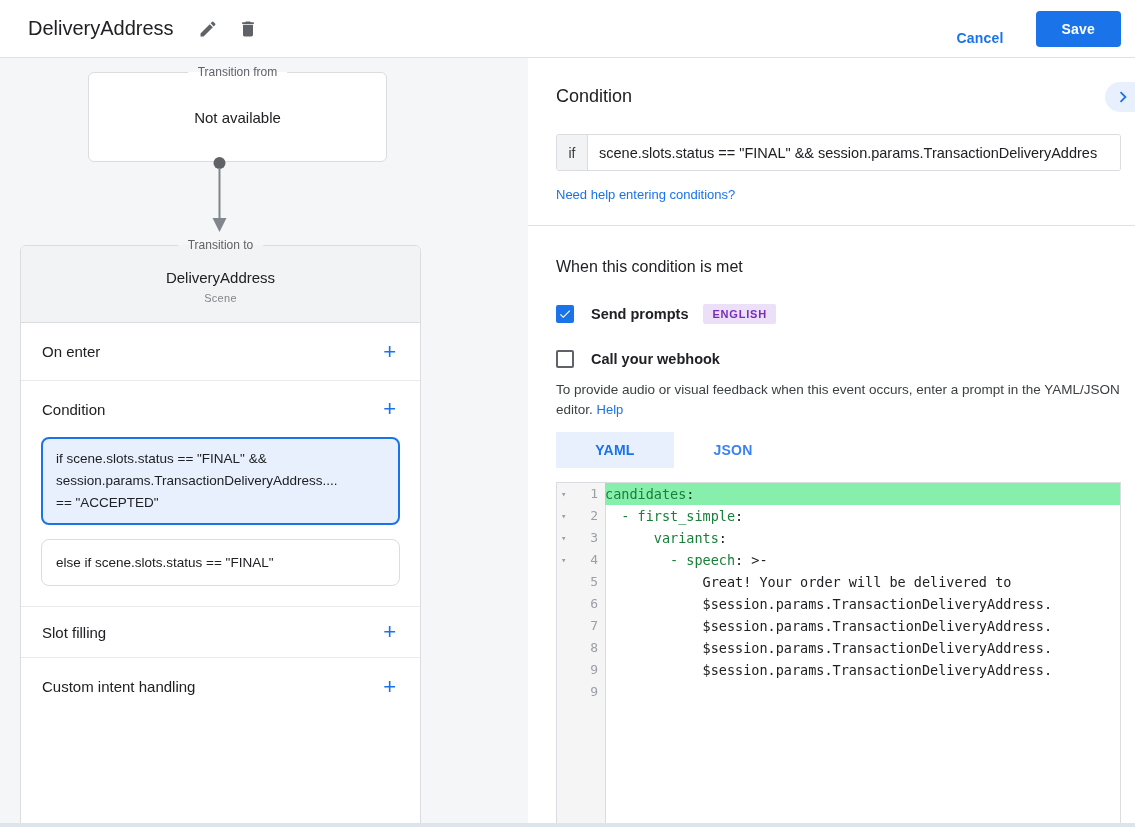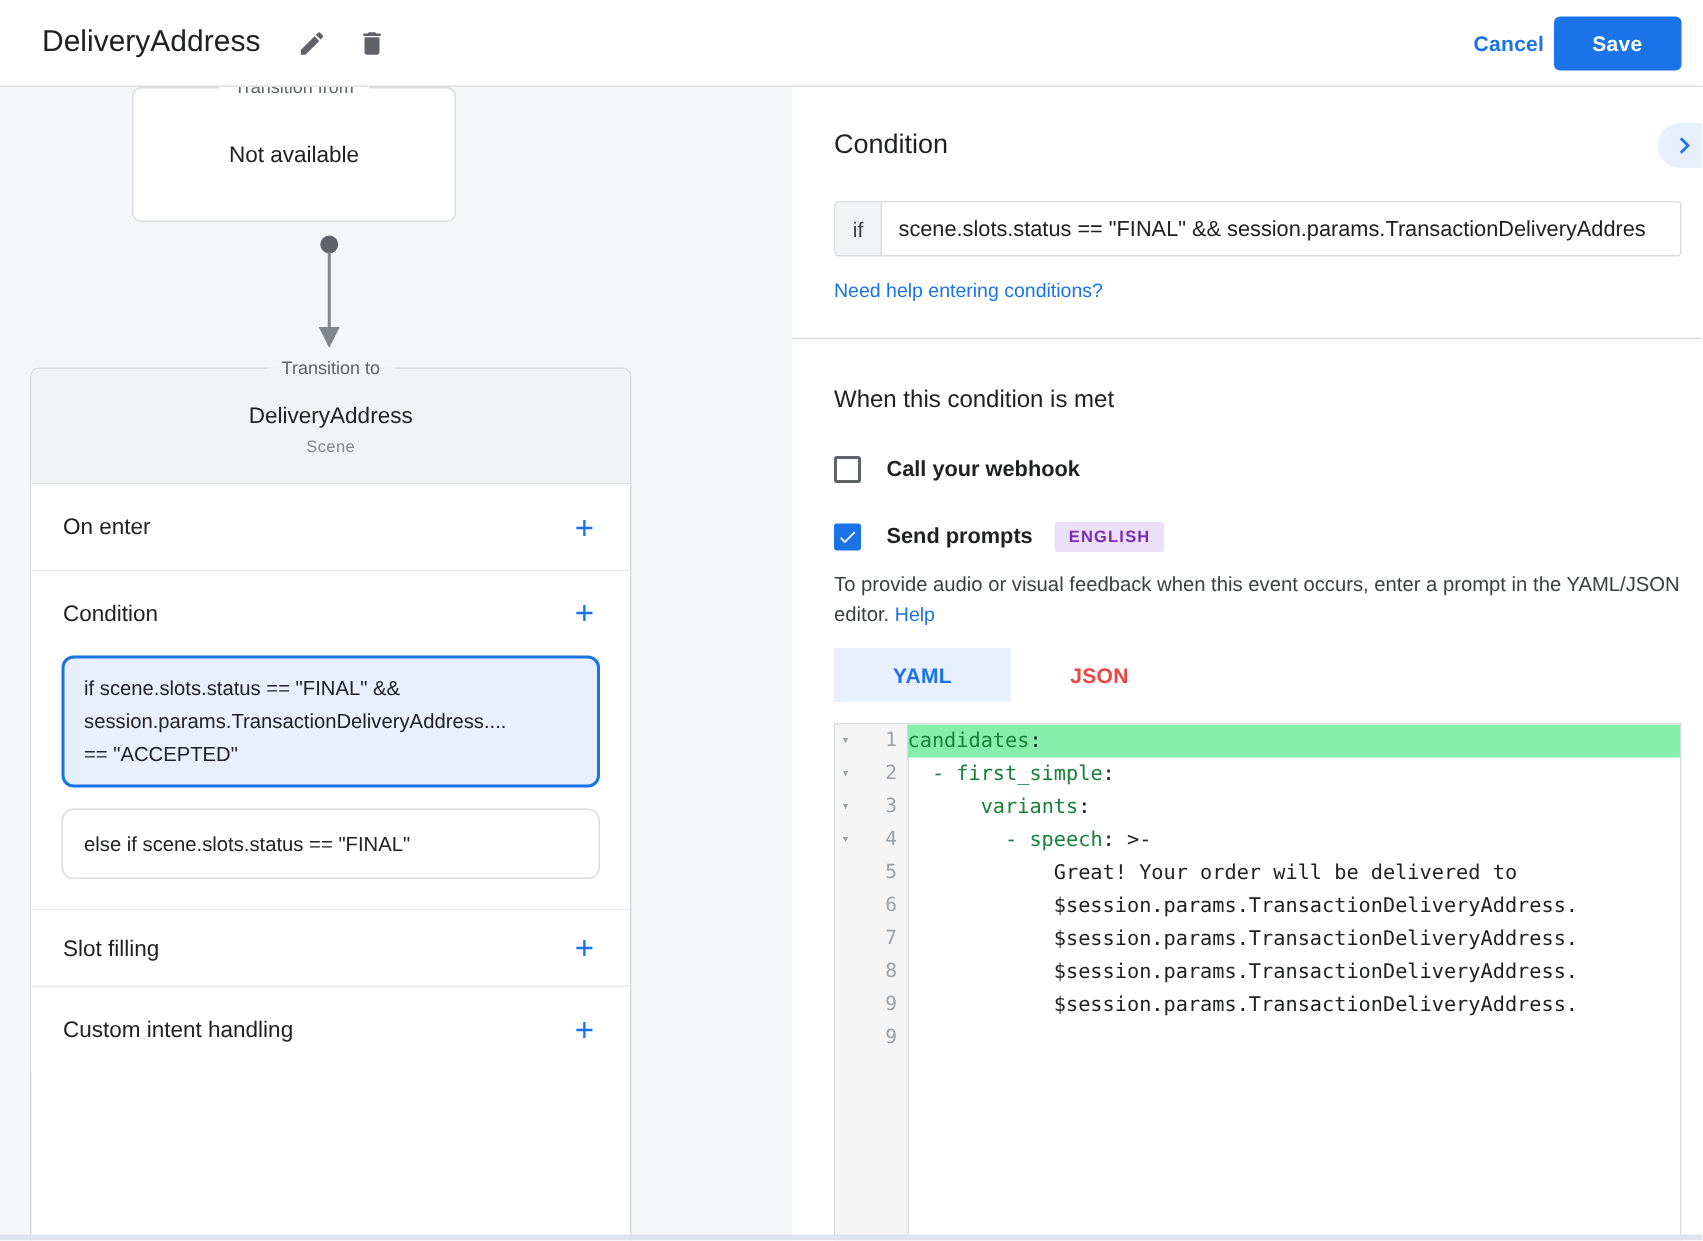--- a/index.html
+++ b/index.html
@@ -13,21 +13,21 @@
 
   
   .topbar {
     height: 58px; flex: none; background: #fff; border-bottom: 1px solid #e0e0e0;
     display: flex; align-items: center; justify-content: space-between; padding: 0 14px 0 28px;
   }
   .topbar-left { display: flex; align-items: center; gap: 8px; }
   .page-title { font-size: 20px; font-weight: 400; margin: 0 10px 0 0; }
   .icon-btn { background: none; border: none; padding: 6px; cursor: pointer; display: flex; align-items: center; }
   .icon-btn svg { fill: #5f6368; }
-  .topbar-right { display: flex; align-items: center; }
+  .topbar-right { display: flex; align-items: flex-end; gap: 26px; }
   .text-btn {
     background: none; border: none; color: #1a73e8; font-family: inherit;
     font-size: 14px; font-weight: 700; cursor: pointer; letter-spacing: .2px;
   }
   .primary-btn {
     background: #1a73e8; border: none; color: #fff; font-family: inherit;
     font-size: 14px; font-weight: 700; letter-spacing: .2px;
     height: 36px; padding: 0 26px; border-radius: 4px; cursor: pointer;
   }
 
@@ -40,21 +40,21 @@
     flex: 1; background: #fff; position: relative; padding: 26px 14px 0 28px; overflow: hidden;
   }
 
   
   .flow-box { position: absolute; border: 1px solid #dadce0; border-radius: 6px; background: #fff; }
   .flow-label {
     position: absolute; top: -8px; left: 50%; transform: translateX(-50%);
     font-size: 12px; color: #5f6368; padding: 0 10px; white-space: nowrap;
     background: linear-gradient(#f5f6f8 50%, #ffffff 50%);
   }
-  .tf-box { left: 88px; top: 0; width: 216px; height: 90px; display: flex; align-items: center; justify-content: center; }
+  .tf-box { left: 88px; top: 14px; width: 299px; height: 90px; display: flex; align-items: center; justify-content: center; }
   .tf-content { font-size: 15px; color: #202124; }
 
   .arrow-svg { position: absolute; left: 205px; top: 96px; }
 
   .tt-box { left: 20px; top: 187px; width: 401px; height: 604px; }
   .tt-box .flow-label { background: linear-gradient(#f5f6f8 50%, #f1f3f4 50%); }
   .tt-header {
     height: 77px; background: #f1f3f4; border-bottom: 1px solid #dadce0;
     border-radius: 5px 5px 0 0; text-align: center; padding-top: 22px; cursor: pointer;
   }
@@ -125,21 +125,21 @@
   .badge {
     margin-left: 15px; background: #ece0f8; color: #762db7; font-size: 11px; font-weight: 700;
     letter-spacing: .8px; padding: 4px 9px; border-radius: 2px;
   }
   .desc { margin: 12px 0 0 0; font-size: 13.5px; line-height: 20px; color: #3c4043; max-width: 580px; }
 
   
   .tabs { display: flex; margin-top: 12px; }
   .tab {
     width: 118px; height: 36px; border: none; background: none; font-family: inherit;
-    font-size: 14px; font-weight: 700; letter-spacing: .25px; color: #ef4444; cursor: pointer;
+    font-size: 14px; font-weight: 700; letter-spacing: .25px; color: #3b82f6; cursor: pointer;
   }
   .tab.active { background: #e8f0fe; color: #1a73e8; }
 
   .editor {
     margin-top: 14px; height: 345px; border: 1px solid #dadce0; position: relative;
     font-family: "DejaVu Sans Mono", "Liberation Mono", monospace; font-size: 13.5px;
     background: #fff; overflow: hidden;
   }
   .editor::before {
     content: ""; position: absolute; left: 0; top: 0; bottom: 0; width: 48px;
@@ -264,36 +264,36 @@
 
       <div class="help-row">
         <a class="link">Need help entering conditions?</a>
       </div>
 
       <div class="full-divider"></div>
 
       <h3 class="panel-h3">When this condition is met</h3>
 
       <label class="check-row">
-        <span class="checkbox" id="webhook-checkbox">
-          
-        </span>
-        <span class="check-label">Call your webhook</span>
-      </label>
-
-      <label class="check-row">
         <span class="checkbox checked" id="prompts-checkbox">
           <svg width="14" height="14" viewBox="0 0 24 24">
               <path d="M9 16.17L4.83 12l-1.42 1.41L9 19 21 7l-1.41-1.41z"></path>
             </svg>
         </span>
         <span class="check-label">Send prompts</span>
         <span class="badge">ENGLISH</span>
       </label>
 
+      <label class="check-row">
+        <span class="checkbox" id="webhook-checkbox">
+          
+        </span>
+        <span class="check-label">Call your webhook</span>
+      </label>
+
       <p class="desc"><span>To provide audio or visual feedback when this event occurs, enter a prompt in the YAML/JSON editor.</span> <a class="link">Help</a></p>
 
       <div class="tabs">
         <button class="tab active" id="tab-yaml">YAML</button>
         <button class="tab" id="tab-json">JSON</button>
       </div>
 
       <div class="editor">
         <div id="editor-lines">
             <div class="ed-row active">

